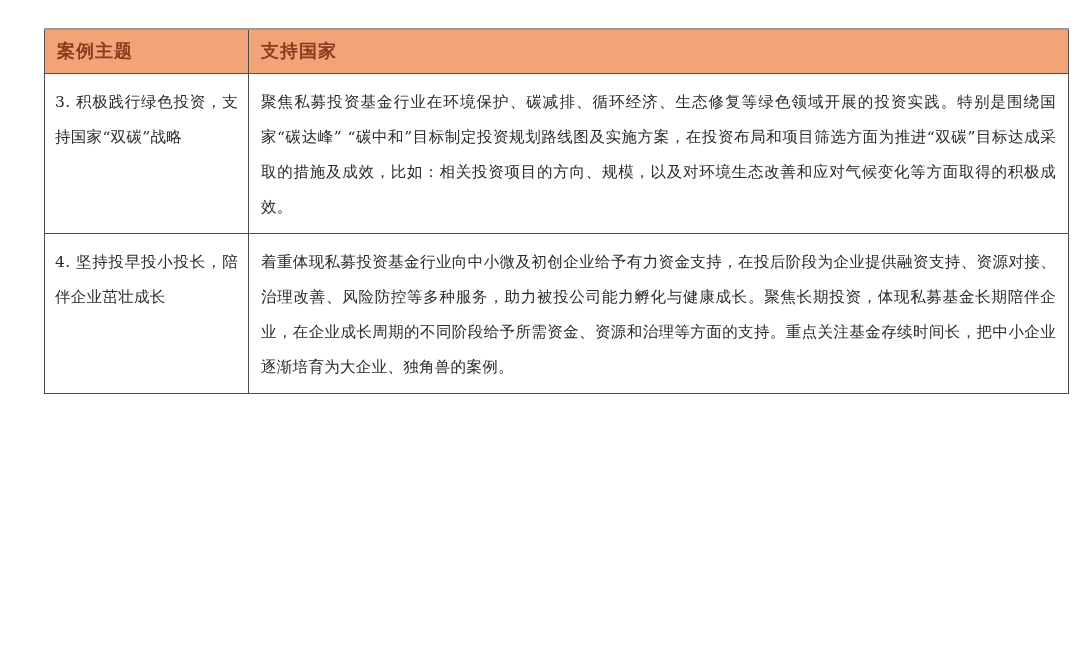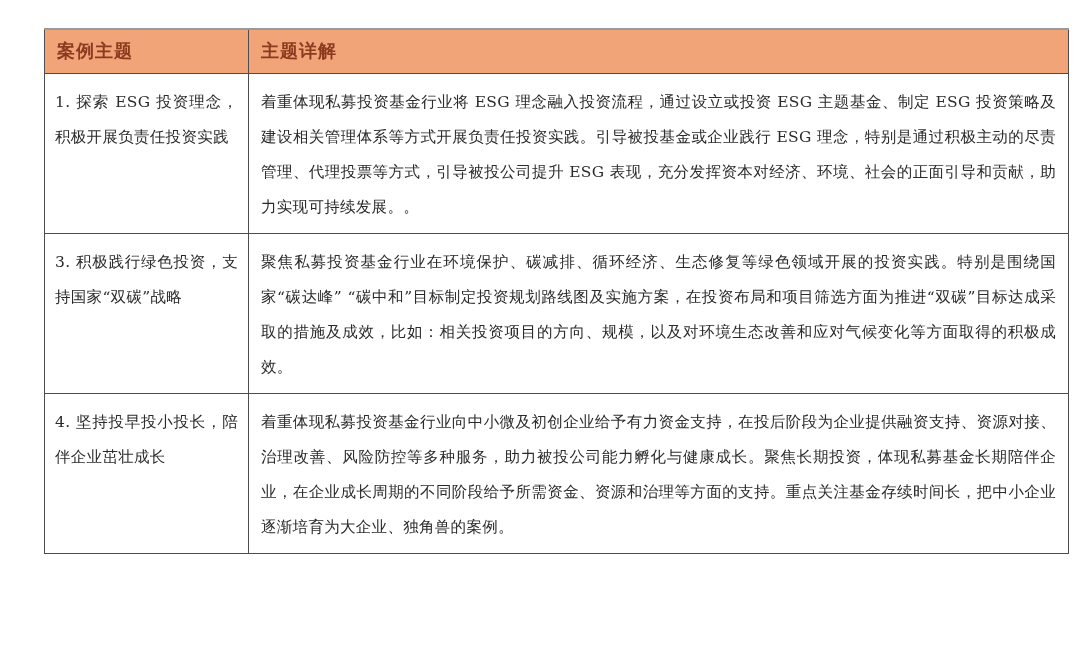--- a/index.html
+++ b/index.html
@@ -68,28 +68,24 @@
 
 <div class="page">
   <table class="case-table">
     <colgroup>
       <col class="theme-col">
       <col class="detail-col">
     </colgroup>
     <thead>
       <tr>
         <th>案例主题</th>
-        <th>主题详解</th>
+        <th>支持国家</th>
       </tr>
     </thead>
     <tbody>
-      <tr>
-        <td class="theme-cell">1. 探索 ESG 投资理念，积极开展负责任投资实践</td>
-        <td class="detail-cell">着重体现私募投资基金行业将 ESG 理念融入投资流程，通过设立或投资 ESG 主题基金、制定 ESG 投资策略及建设相关管理体系等方式开展负责任投资实践。引导被投基金或企业践行 ESG 理念，特别是通过积极主动的尽责管理、代理投票等方式，引导被投公司提升 ESG 表现，充分发挥资本对经济、环境、社会的正面引导和贡献，助力实现可持续发展。。</td>
-      </tr>
       <tr>
         <td class="theme-cell">3. 积极践行绿色投资，支持国家“双碳”战略</td>
         <td class="detail-cell">聚焦私募投资基金行业在环境保护、碳减排、循环经济、生态修复等绿色领域开展的投资实践。特别是围绕国家“碳达峰” “碳中和”目标制定投资规划路线图及实施方案，在投资布局和项目筛选方面为推进“双碳”目标达成采取的措施及成效，比如：相关投资项目的方向、规模，以及对环境生态改善和应对气候变化等方面取得的积极成效。</td>
       </tr>
       <tr>
         <td class="theme-cell">4. 坚持投早投小投长，陪伴企业茁壮成长</td>
         <td class="detail-cell">着重体现私募投资基金行业向中小微及初创企业给予有力资金支持，在投后阶段为企业提供融资支持、资源对接、治理改善、风险防控等多种服务，助力被投公司能力孵化与健康成长。聚焦长期投资，体现私募基金长期陪伴企业，在企业成长周期的不同阶段给予所需资金、资源和治理等方面的支持。重点关注基金存续时间长，把中小企业逐渐培育为大企业、独角兽的案例。</td>
       </tr>
     </tbody>
   </table>

